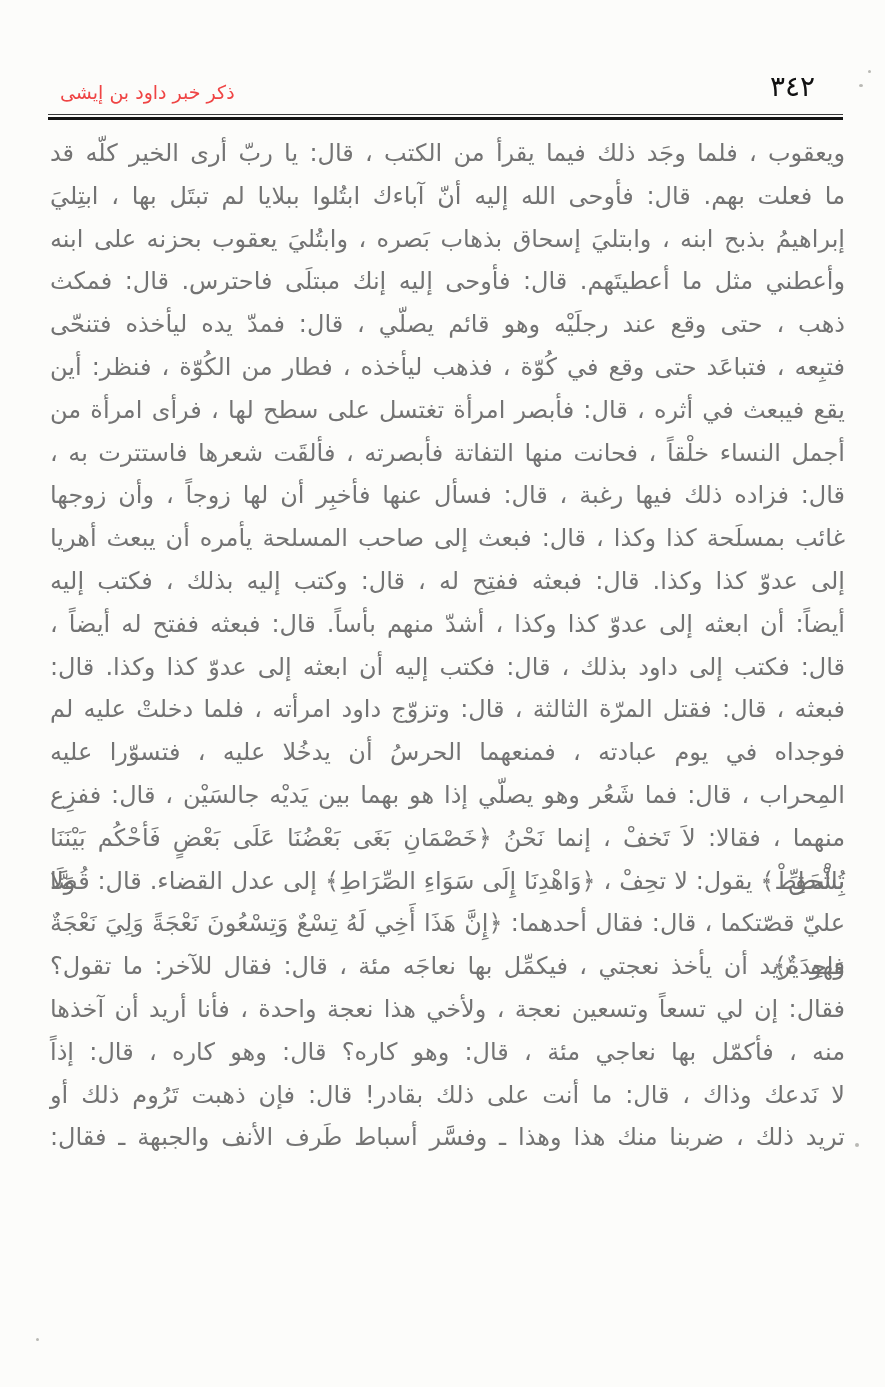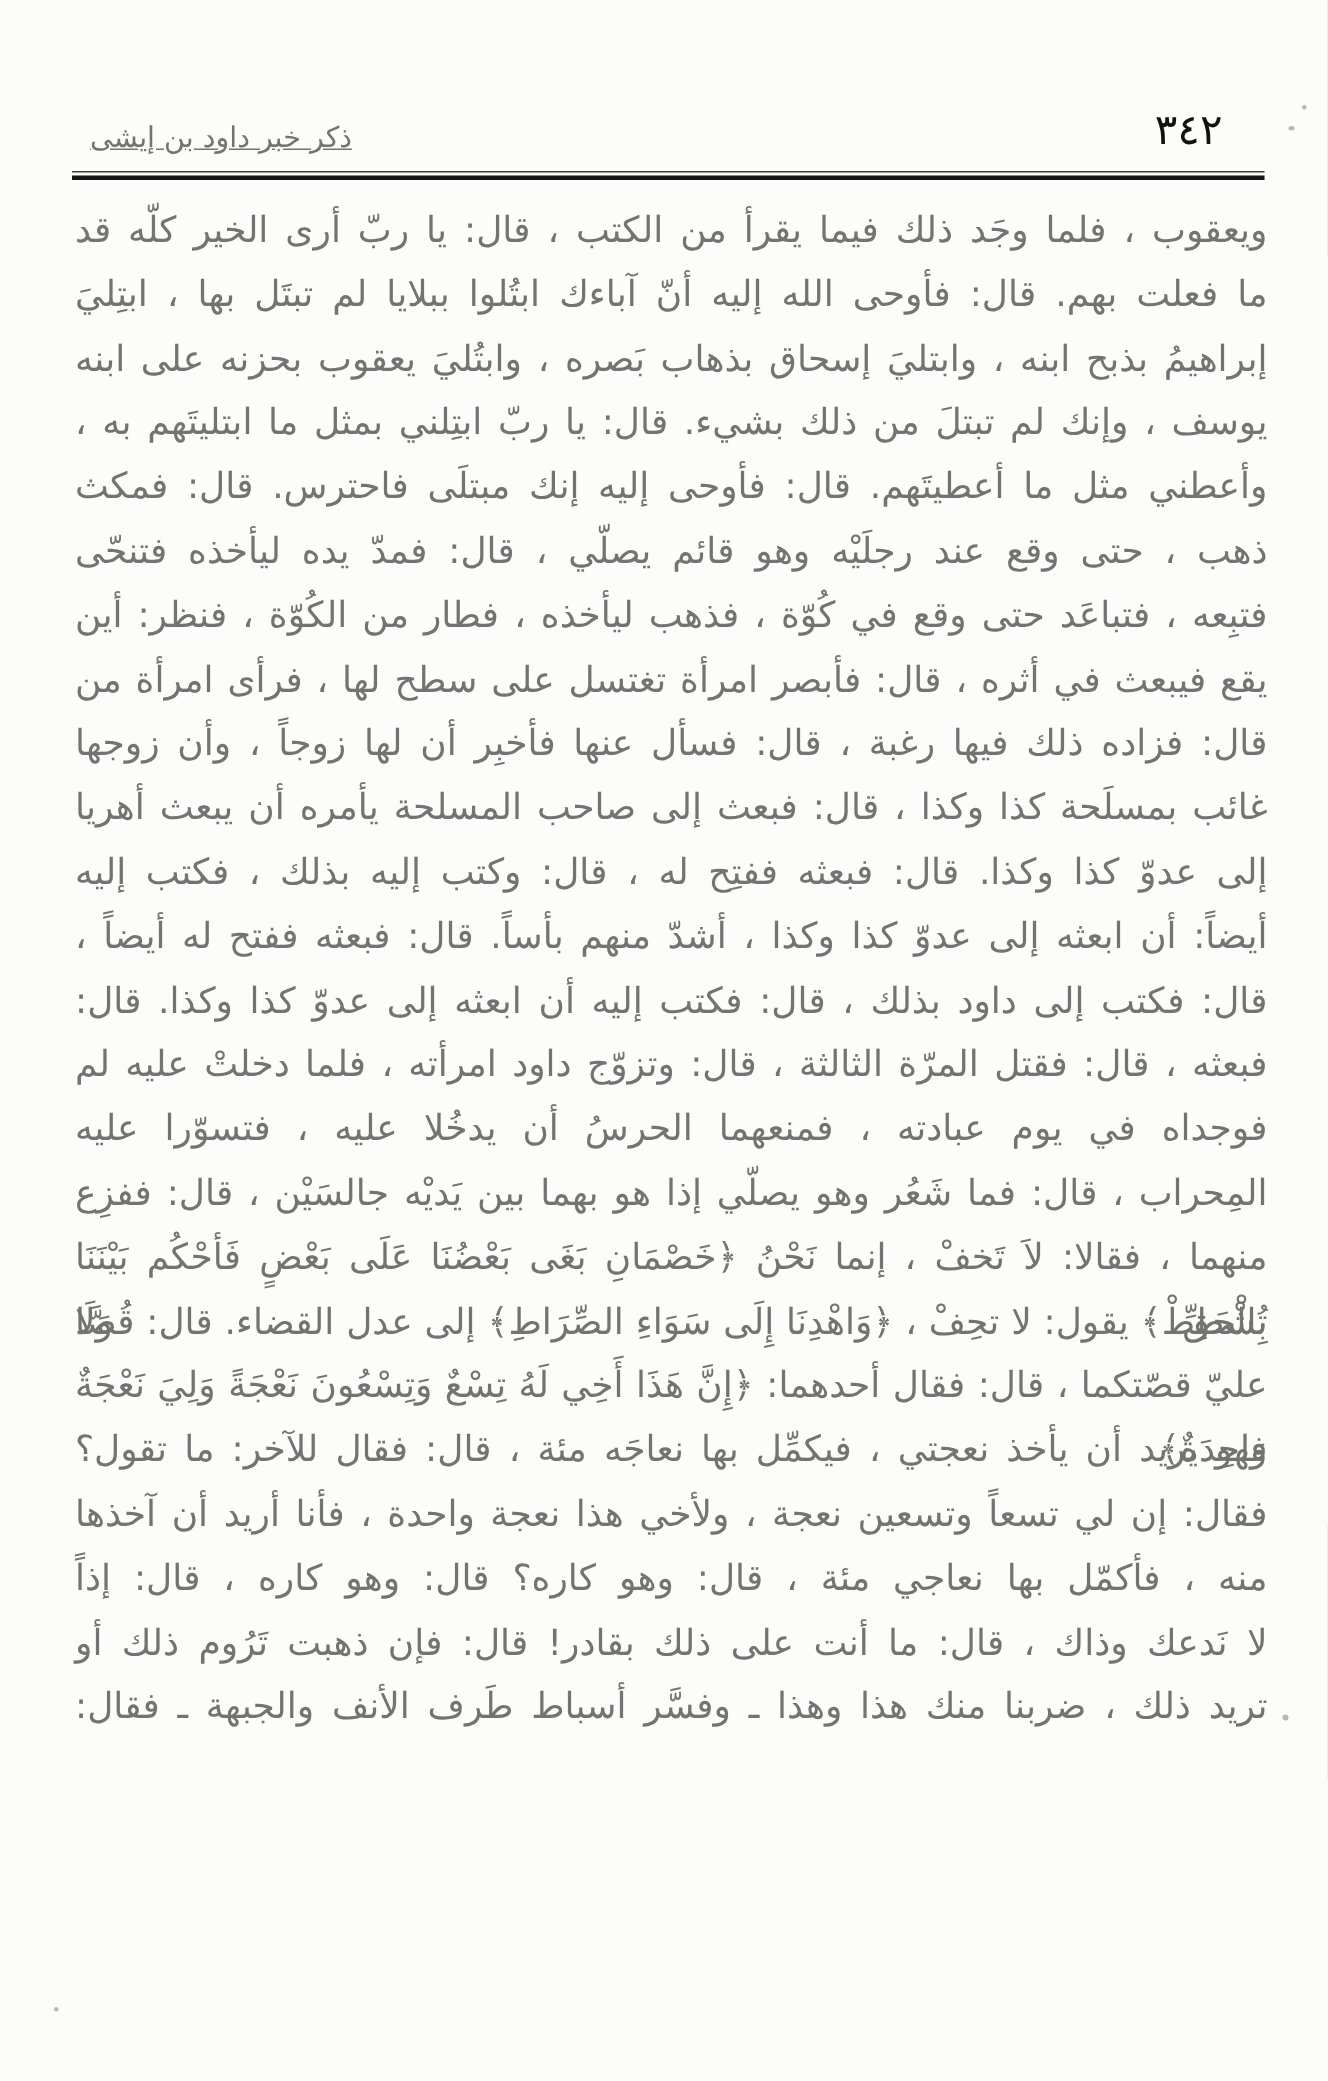--- a/index.html
+++ b/index.html
@@ -24,22 +24,21 @@
     right: 70px;
     display: flex;
     justify-content: space-between;
     align-items: flex-end;
     direction: ltr;
   }
   .running-title {
     font-size: 19px;
     direction: rtl;
     letter-spacing: 0.5px;
-    color: #737373;
-    text-decoration: underline;
+    color: #ef4444;
   }
   .page-number {
     font-size: 28px;
     direction: rtl;
     color: #111;
   }
   .header-rule {
     position: absolute;
     top: 114px;
     left: 48px;
@@ -83,25 +82,25 @@
     <span class="running-title">ذكر خبر داود بن إيشى</span>
     <span class="page-number">٣٤٢</span>
   </div>
 
   <div class="header-rule"></div>
 
   <div class="text-block">
       <div class="line">ويعقوب ، فلما وجَد ذلك فيما يقرأ من الكتب ، قال: يا ربّ أرى الخير كلّه قد</div>
       <div class="line">ما فعلت بهم. قال: فأوحى الله إليه أنّ آباءك ابتُلوا ببلايا لم تبتَل بها ، ابتِليَ</div>
       <div class="line">إبراهيمُ بذبح ابنه ، وابتليَ إسحاق بذهاب بَصره ، وابتُليَ يعقوب بحزنه على ابنه</div>
-      <div class="line">يوسف ، وإنك لم تبتلَ من ذلك بشيء. قال: يا ربّ ابتِلني بمثل ما ابتليتَهم به ،</div>
       <div class="line">وأعطني مثل ما أعطيتَهم. قال: فأوحى إليه إنك مبتلَى فاحترس. قال: فمكث</div>
       <div class="line">ذهب ، حتى وقع عند رجلَيْه وهو قائم يصلّي ، قال: فمدّ يده ليأخذه فتنحّى</div>
       <div class="line">فتبِعه ، فتباعَد حتى وقع في كُوّة ، فذهب ليأخذه ، فطار من الكُوّة ، فنظر: أين</div>
       <div class="line">يقع فيبعث في أثره ، قال: فأبصر امرأة تغتسل على سطح لها ، فرأى امرأة من</div>
+      <div class="line">أجمل النساء خلْقاً ، فحانت منها التفاتة فأبصرته ، فألقَت شعرها فاستترت به ،</div>
       <div class="line">قال: فزاده ذلك فيها رغبة ، قال: فسأل عنها فأخبِر أن لها زوجاً ، وأن زوجها</div>
       <div class="line">غائب بمسلَحة كذا وكذا ، قال: فبعث إلى صاحب المسلحة يأمره أن يبعث أهريا</div>
       <div class="line">إلى عدوّ كذا وكذا. قال: فبعثه ففتِح له ، قال: وكتب إليه بذلك ، فكتب إليه</div>
       <div class="line">أيضاً: أن ابعثه إلى عدوّ كذا وكذا ، أشدّ منهم بأساً. قال: فبعثه ففتح له أيضاً ،</div>
       <div class="line">قال: فكتب إلى داود بذلك ، قال: فكتب إليه أن ابعثه إلى عدوّ كذا وكذا. قال:</div>
       <div class="line">فبعثه ، قال: فقتل المرّة الثالثة ، قال: وتزوّج داود امرأته ، فلما دخلتْ عليه لم</div>
       <div class="line">فوجداه في يوم عبادته ، فمنعهما الحرسُ أن يدخُلا عليه ، فتسوّرا عليه</div>
       <div class="line">المِحراب ، قال: فما شَعُر وهو يصلّي إذا هو بهما بين يَديْه جالسَيْن ، قال: ففزِع</div>
       <div class="line">منهما ، فقالا: لاَ تَخفْ ، إنما نَحْنُ ﴿خَصْمَانِ بَغَى بَعْضُنَا عَلَى بَعْضٍ فَأحْكُم بَيْنَنَا بِالْحَقِّ وَلَا</div>
       <div class="line">تُشْطِطْ﴾ يقول: لا تحِفْ ، ﴿وَاهْدِنَا إِلَى سَوَاءِ الصِّرَاطِ﴾ إلى عدل القضاء. قال: قُصَّا</div>

